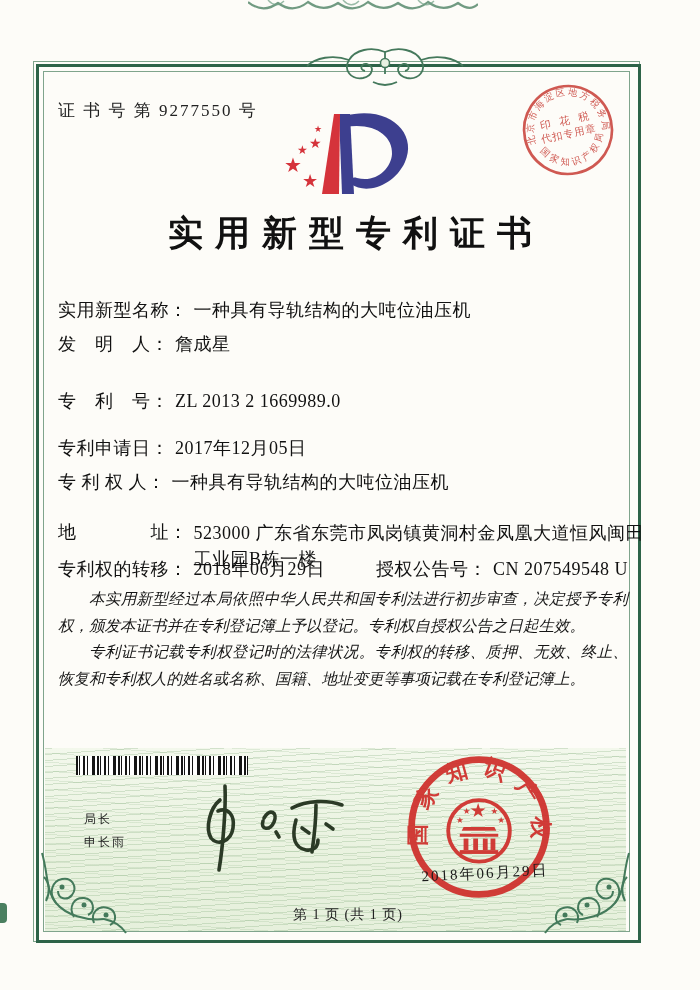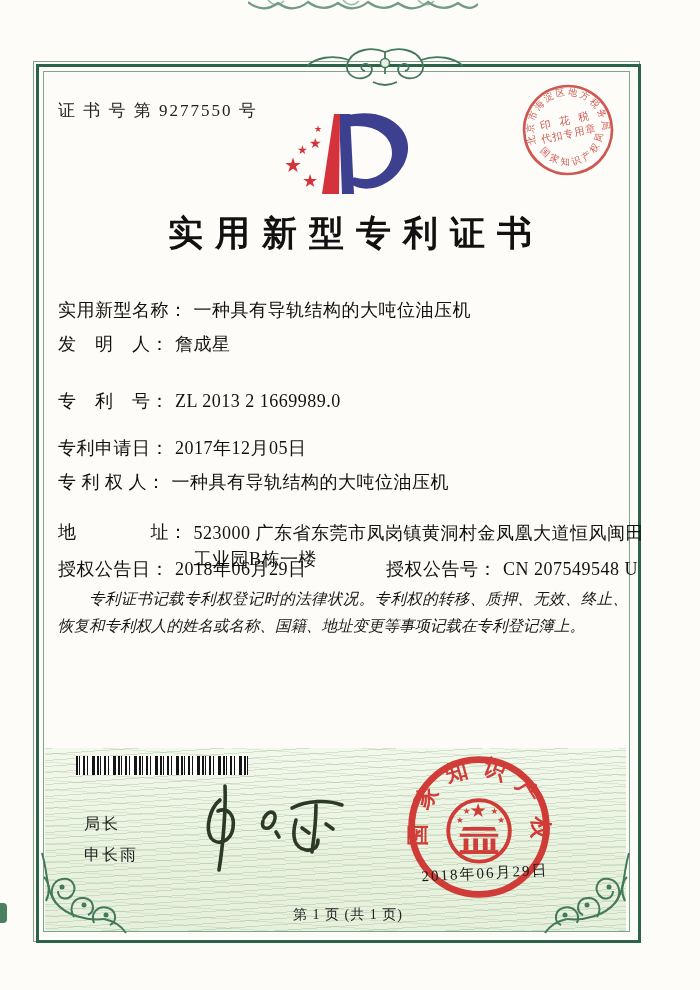--- a/index.html
+++ b/index.html
@@ -38,35 +38,35 @@
     font-size:35px;font-weight:bold;letter-spacing:12px;padding-left:12px;box-sizing:border-box;color:#111;}
 
   
   .field-row{left:58px;width:575px;font-size:18px;letter-spacing:.5px;white-space:nowrap;}
   .field-row .lbl{color:#111;}
   .field-row .val{margin-left:6px;color:#111;}
   .row-f0{top:298px;} .row-f1{top:332px;} .row-f2{top:389px;}
   .row-f3{top:429px;margin-top:7px;} .row-f4{top:470px;} .row-f5{top:512px;margin-top:8px;}
   .row-f6{top:557px;}
   .row-f5 .val{display:inline-block;width:462px;white-space:normal;vertical-align:top;line-height:1.45;}
-  .cell-right{position:absolute;left:328px;top:0;white-space:nowrap;}
+  .cell-right{position:absolute;left:318px;top:0;white-space:nowrap;}
 
   
   .body-text{left:58px;top:586px;width:570px;font-size:15.5px;line-height:1.72;
     text-align:justify;color:#161616;font-style:italic;}
   .body-text p{margin:0;text-indent:2em;}
 
   
   .barcode{left:76px;top:756px;width:172px;height:19px;
     background:repeating-linear-gradient(90deg,
       #151515 0 2px,#fff 2px 3px,#151515 3px 4px,#fff 4px 7px,
       #151515 7px 9px,#fff 9px 11px,#151515 11px 12px,#fff 12px 16px,
       #151515 16px 19px,#fff 19px 21px);}
   .signer{left:84px;top:808px;font-family:"Liberation Sans","DejaVu Sans",sans-serif;
-    font-size:16px;color:#222;line-height:1.95;letter-spacing:2px;}
+    font-size:12px;color:#222;line-height:1.95;letter-spacing:2px;}
   .signature{left:190px;top:778px;width:165px;height:100px;}
   .seal{left:402px;top:750px;width:154px;height:154px;opacity:.93;}
   .seal-date{left:400px;top:864px;width:170px;font-size:15px;letter-spacing:2px;
     color:#1b1b1b;transform:rotate(-3deg);text-align:center;}
   .page-footer{left:0;top:906px;width:696px;text-align:center;font-size:14px;color:#222;letter-spacing:1px;}
 
   
   .top-partial{left:248px;top:0;width:230px;height:14px;}
   .top-ornament{left:285px;top:44px;width:200px;height:44px;}
   .flourish-bl{left:34px;top:843px;width:96px;height:94px;}
@@ -177,28 +177,29 @@
   <span class="lbl">专利申请日：</span><span class="val">2017年12月05日</span>
 </div>
 <div class="abs field-row row-f4">
   <span class="lbl">专 利 权 人：</span><span class="val">一种具有导轨结构的大吨位油压机</span>
 </div>
 <div class="abs field-row row-f5">
   <span class="lbl">地　　　　址：</span><span class="val">523000 广东省东莞市凤岗镇黄洞村金凤凰大道恒风闽田工业园B栋一楼</span>
 </div>
 <div class="abs field-row row-f6" style="position:absolute;">
   <span>
-    <span class="lbl">授权公告日：</span><span class="val">2018年06月29日</span>
+    <span class="lbl">专利权的转移：</span><span class="val">2018年06月29日</span>
   </span>
   <span class="cell-right">
     <span class="lbl">授权公告号：</span><span class="val">CN 207549548 U</span>
   </span>
 </div>
 
 <div class="abs body-text">
+  <p>本实用新型经过本局依照中华人民共和国专利法进行初步审查，决定授予专利权，颁发本证书并在专利登记簿上予以登记。专利权自授权公告之日起生效。</p>
   <p>专利证书记载专利权登记时的法律状况。专利权的转移、质押、无效、终止、恢复和专利权人的姓名或名称、国籍、地址变更等事项记载在专利登记簿上。</p>
 </div>
 
 <div class="abs barcode"></div>
 
 <div class="abs signer">
   <div>局长</div>
   <div>申长雨</div>
 </div>
 

